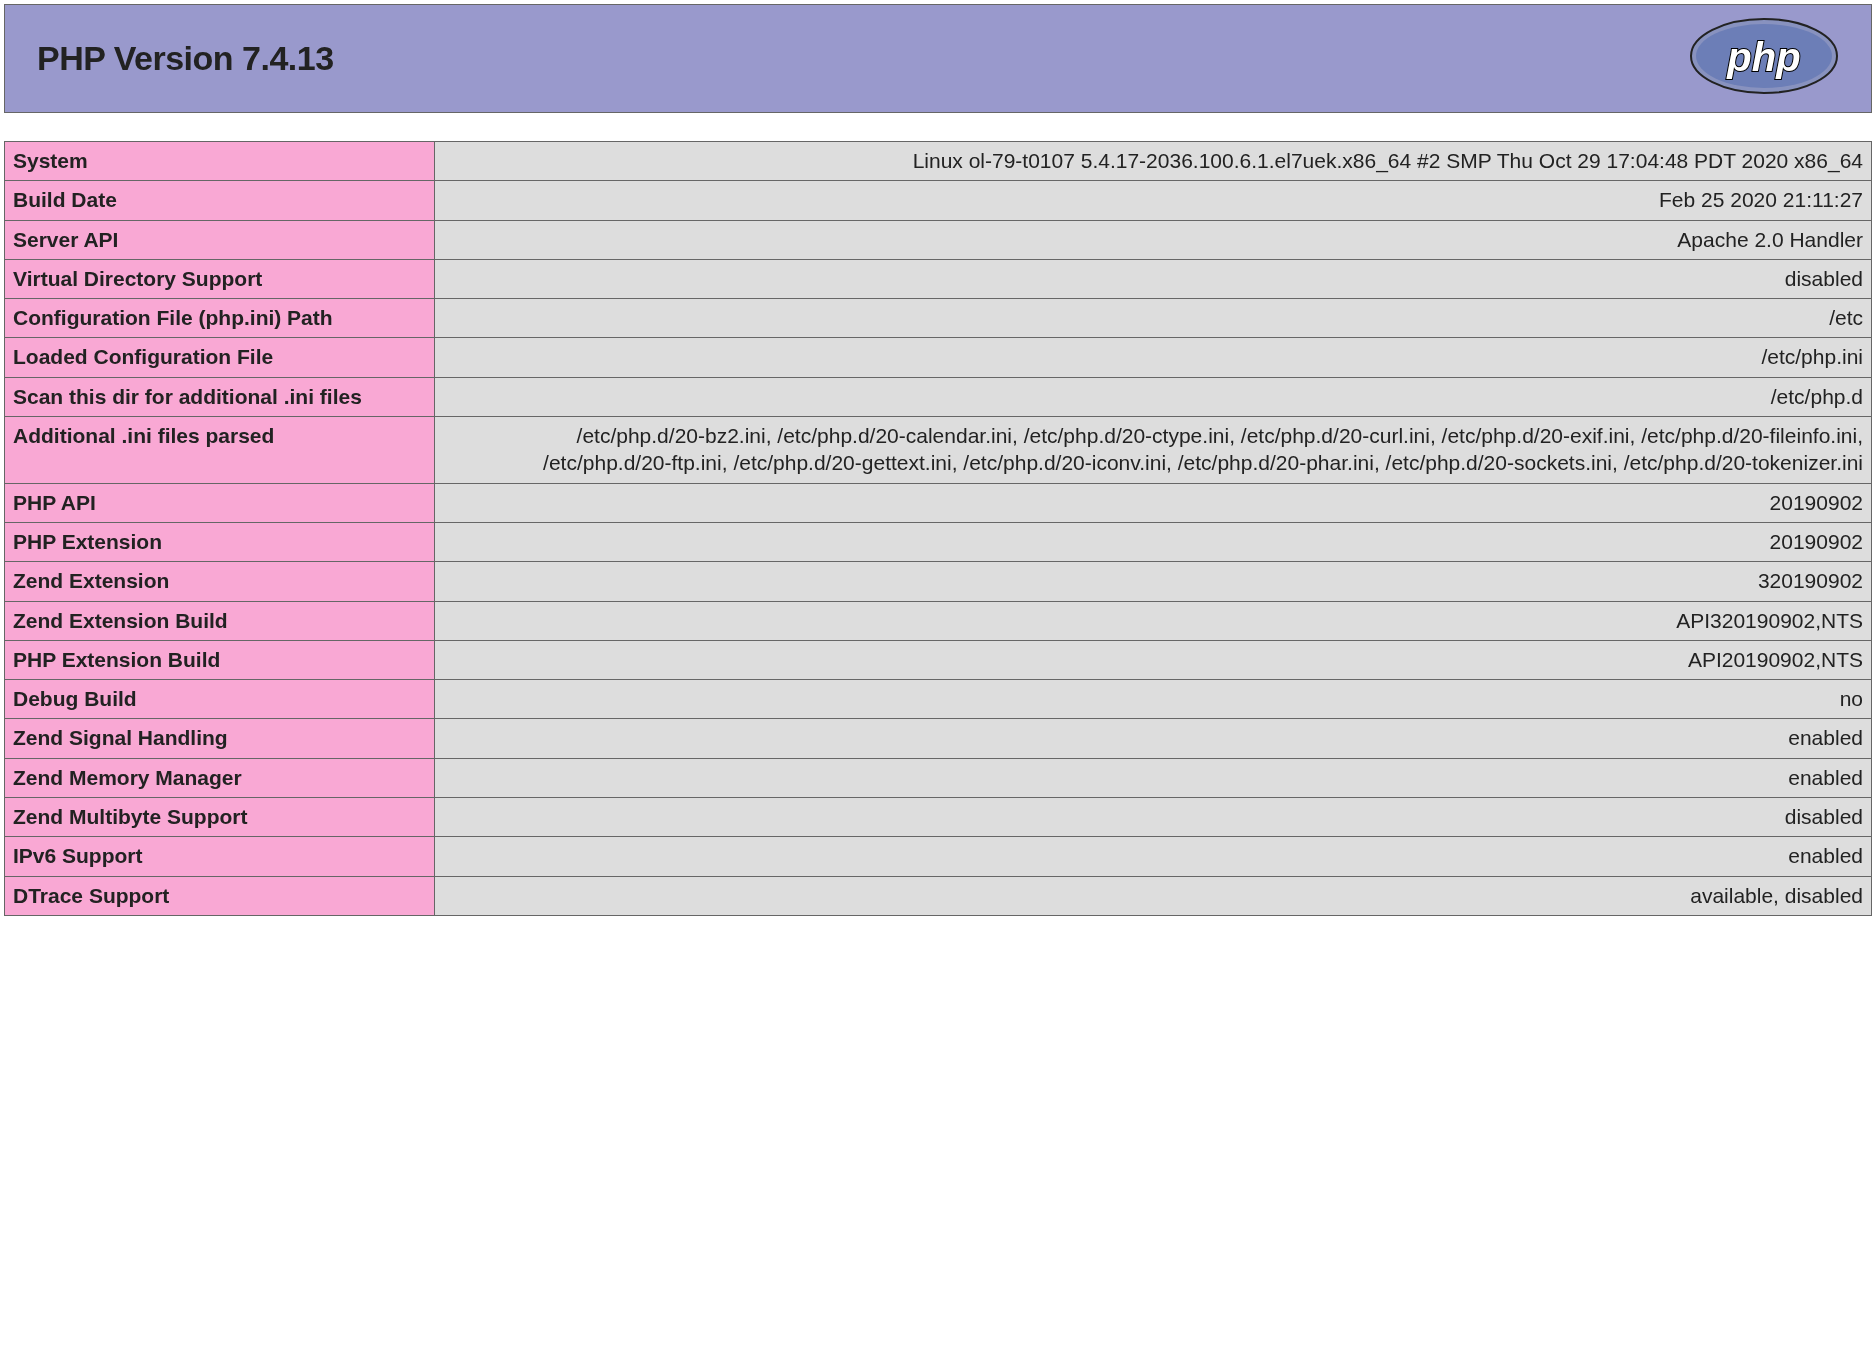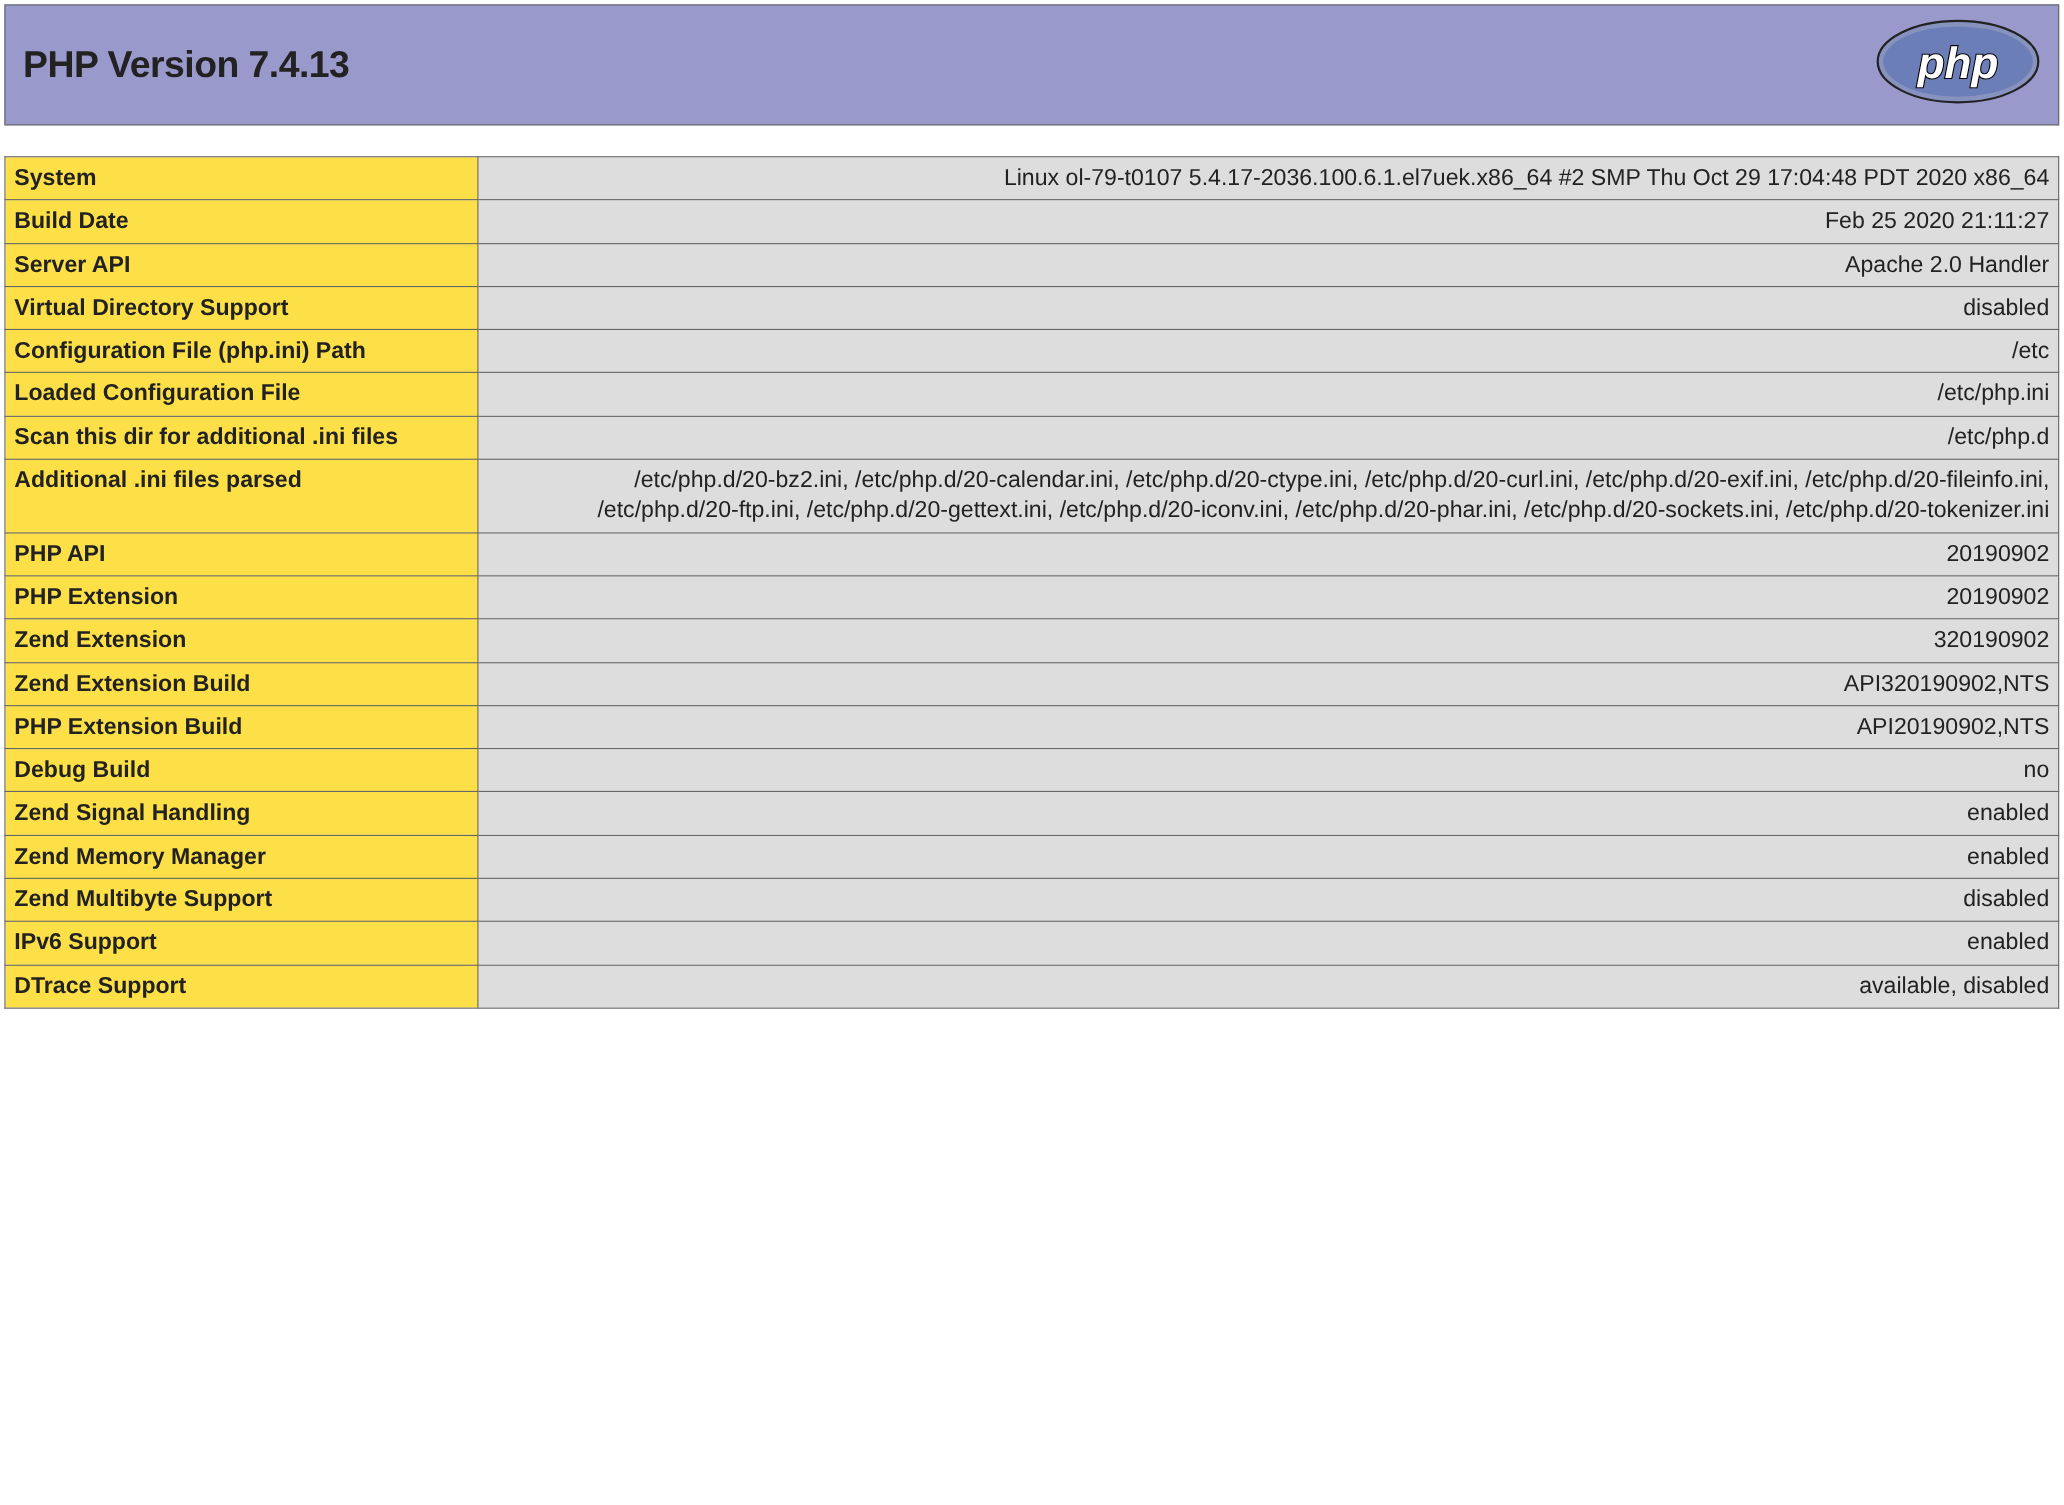--- a/index.html
+++ b/index.html
@@ -9,21 +9,21 @@
     font-family: "Helvetica Neue", Helvetica, Arial, sans-serif;
     font-size: 21px;
     background: #ffffff;
     color: #222;
   }
 
   
   .banner {
     background: #9999cc;
     border: 1px solid #666;
-    padding: 12px 16px;
+    padding: 12px 32px;
     display: flex;
     align-items: center;
     justify-content: space-between;
     margin-bottom: 28px;
   }
   .banner h1 {
     margin: 0;
     font-size: 34px;
     font-weight: 700;
     letter-spacing: -0.5px;
@@ -45,21 +45,21 @@
   }
   table.info td {
     border: 1px solid #666;
     padding: 5px 8px 6px 8px;
     vertical-align: top;
     line-height: 1.3;
     word-wrap: break-word;
   }
   table.info td.key {
     width: 430px;
-    background: #fde047;
+    background: #f9a8d4;
     font-weight: 700;
     color: #222;
   }
   table.info td.val {
     background: #dddddd;
     color: #222;
     font-weight: 400;
     text-align: right;
   }
 </style>

